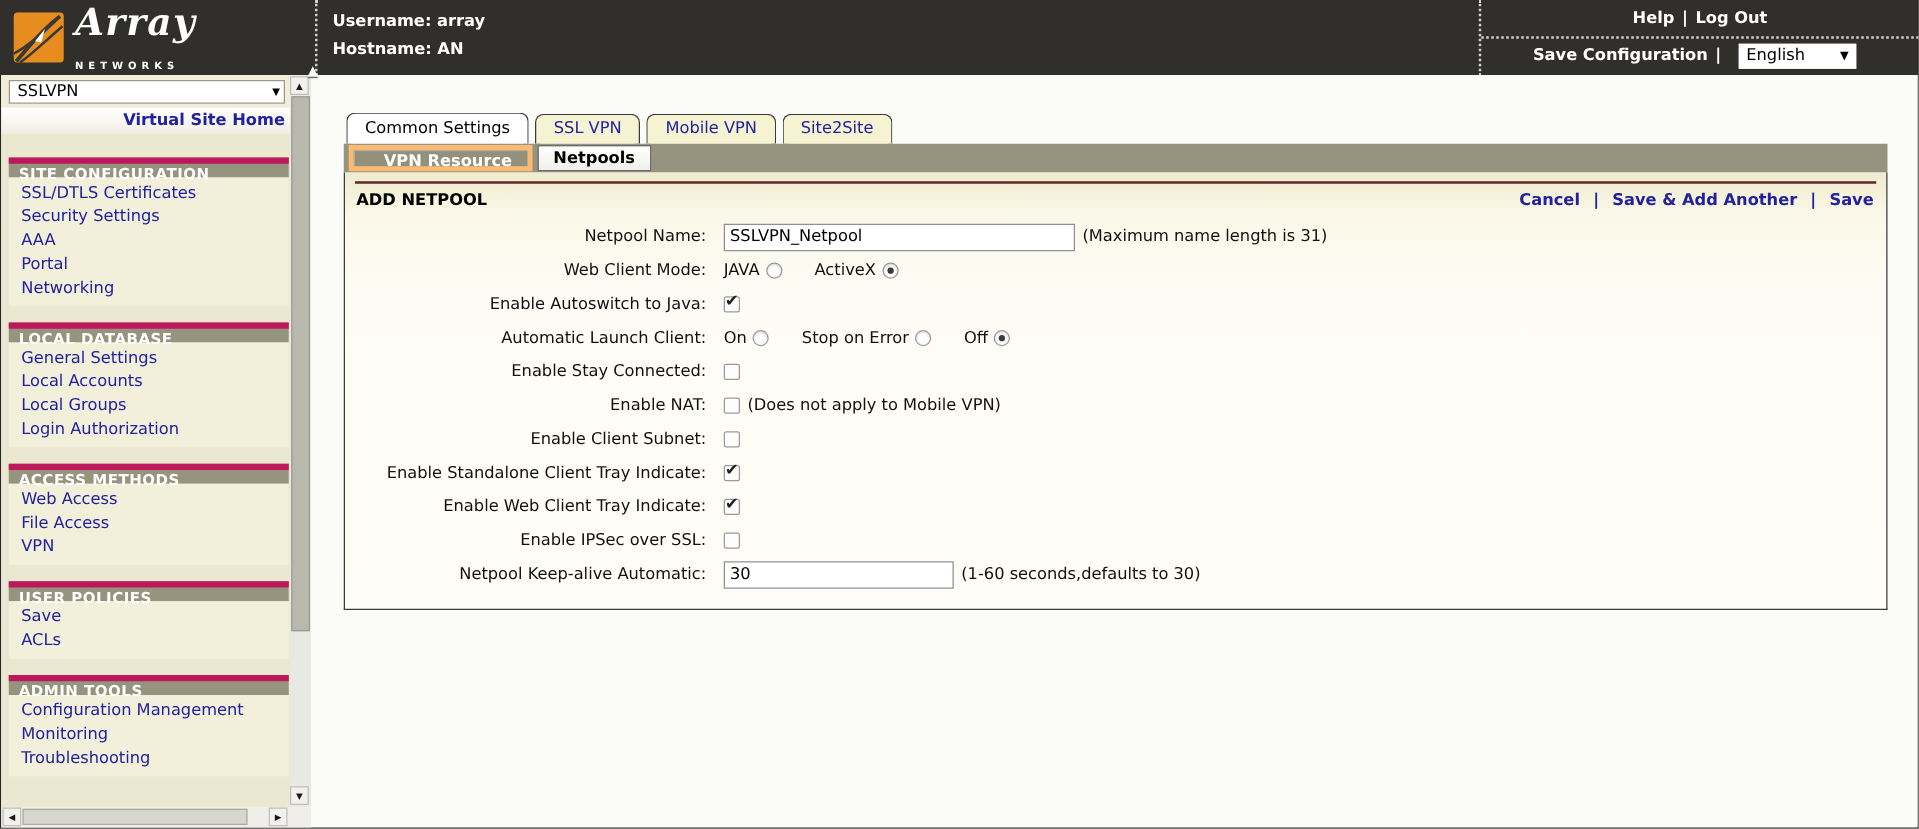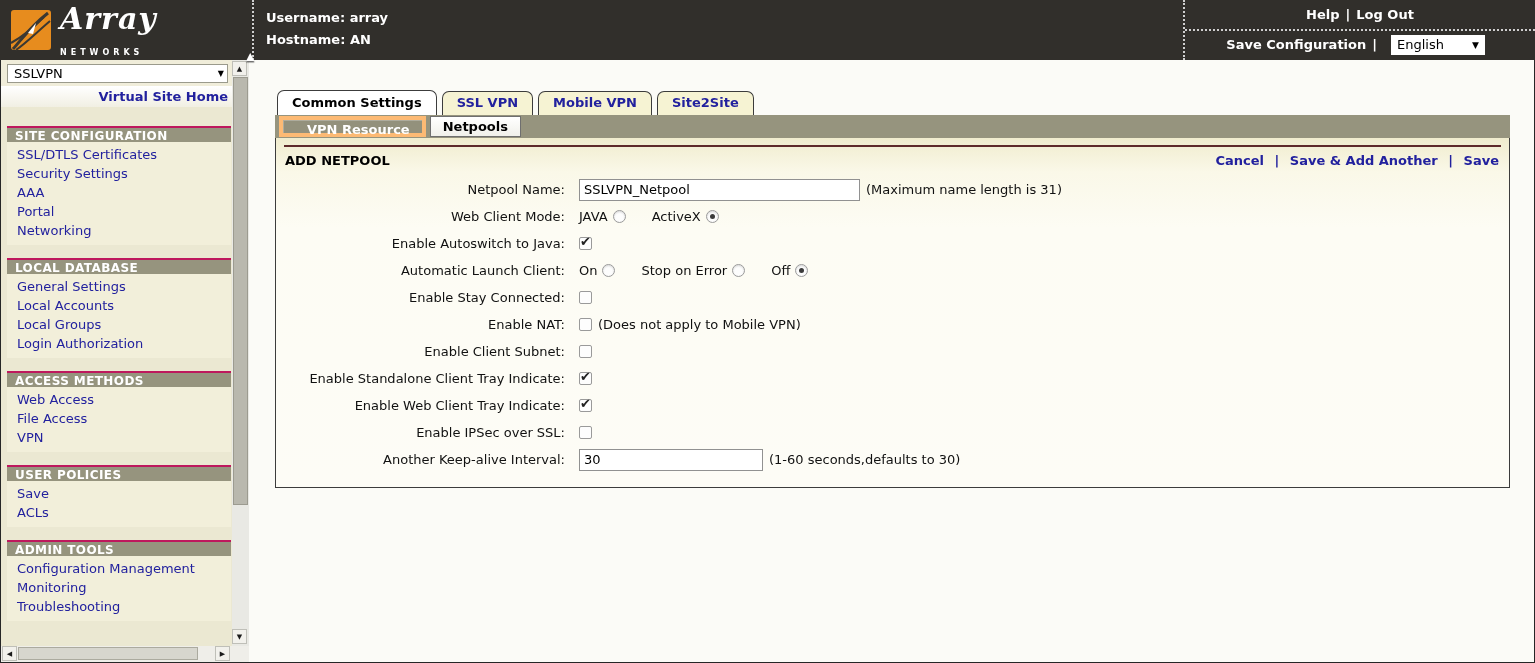--- a/index.html
+++ b/index.html
@@ -34,37 +34,37 @@
   .sidebar { position:absolute; left:1px; top:60px; width:231px; height:586px; background:#EBE8D2; overflow:hidden; }
   .site-select-row { padding:4px 4px 3px 6px; background:#F0EDDA; }
   .site-select { display:flex; align-items:center; justify-content:space-between; background:#FFF;
                  border:1px solid #9A9A8C; height:19px; padding:0 3px 0 6px; cursor:pointer; }
   .site-select .arrow { font-size:8px; color:#000; }
   .vsh-band { height:21px; background:linear-gradient(#FFFFFF,#F1EFE3); display:flex; align-items:center; justify-content:flex-end; padding-right:4px; }
   .vsh-band a { color:#22219E; font-weight:bold; text-decoration:none; cursor:pointer; }
   .nav-wrap { padding:19px 0 0 0; }
   .nav-sec { margin:0 0 13px 0; }
   .sec-hdr { height:16px; line-height:16px; background:#96947E; color:#FFF; font-weight:bold; font-size:12px;
-             margin:0 1px 0 6px; padding-left:8px; letter-spacing:.4px; border-top:2px solid #be185d; }
+             margin:0 1px 0 6px; padding-left:8px; letter-spacing:.4px; border-top:5px solid #be185d; }
   .sec-body { padding:3px 0 5px 0; background:#F2EFDA; margin:0 1px 0 6px; }
   .nav-link { display:block; color:#22219E; text-decoration:none; line-height:19px; padding-left:10px; cursor:pointer; }
 
   
   .vscroll { position:absolute; left:232px; top:60px; width:17px; height:586px; background:#E9E9E4; }
   .hscroll { position:absolute; left:1px; top:646px; width:231px; height:16px; background:#EFEEE9; }
   .scroll-corner { position:absolute; left:232px; top:646px; width:17px; height:16px; background:#EFEEE9; }
   .sbtn { position:absolute; width:15px; height:15px; background:#F2F1EC; border:1px solid #BFBFB8;
           display:flex; align-items:center; justify-content:center; font-size:7px; color:#1A1A1A; cursor:pointer; }
   .vthumb { position:absolute; left:1px; width:15px; background:#B9B8AE; border:1px solid #9C9B90; cursor:pointer; }
   .hthumb { position:absolute; top:1px; height:13px; background:#D7D6CE; border:1px solid #ABAA9F; cursor:pointer; }
 
   
   .main { position:absolute; left:249px; top:60px; width:1285px; height:601px; background:#FBFBF7; }
   .tabs-row { position:absolute; left:28px; top:30px; height:25px; display:flex; align-items:flex-end; gap:5px; }
-  .tab { height:24px; line-height:22px; padding:0 14px; font-weight:bold; border:1px solid #3C3C3C; border-bottom:none;
+  .tab { height:24px; line-height:22px; padding:0 14px; font-weight:normal; border:1px solid #3C3C3C; border-bottom:none;
          border-radius:7px 7px 0 0; background:#F6F3D3; color:#22219E; cursor:pointer;text-align:right; }
   .tab.active { background:#FFFFFF; color:#000; height:25px; line-height:24px; }
   .subtab-bar { position:absolute; left:26px; top:55px; width:1235px; height:23px; background:#96947E; display:flex; align-items:center; }
   .subtab { height:21px; line-height:19px; margin:1px 0 1px 4px; padding:0 12px; font-weight:bold; cursor:pointer; }
   .subtab.inactive { color:#FFF; border:4px solid #fdba74; box-shadow:inset 1px 1px 0 rgba(255,255,255,.25); background:#93917C;padding-left:24px; }
   .subtab.active { color:#000; background:linear-gradient(#FFFFFF,#F0F0EA); border:1px solid #6F6F6F; }
 
   .pane { position:absolute; left:26px; top:78px; width:1235px; height:350px;
           border:1px solid #3C3C3C; border-top:none;
           background:linear-gradient(to bottom,#F0ECCE 0px,#FAF8E8 34px,#FDFCF4 90px,#FDFCF6 100%); }
@@ -334,21 +334,21 @@
         </div>
 
         <div class="frow">
           <div class="flabel">Enable IPSec over SSL:</div>
           <div class="fctl">
             <span class="cb"></span>
           </div>
         </div>
 
         <div class="frow">
-          <div class="flabel">Another Keep-alive Interval:</div>
+          <div class="flabel">Netpool Keep-alive Automatic:</div>
           <div class="fctl">
             <input type="text" class="tinput w-keep" value="30" style="">
             <span class="hint">(1-60 seconds,defaults to 30)</span>
           </div>
         </div>
 
       </div>
     </div>
   </div>
 

